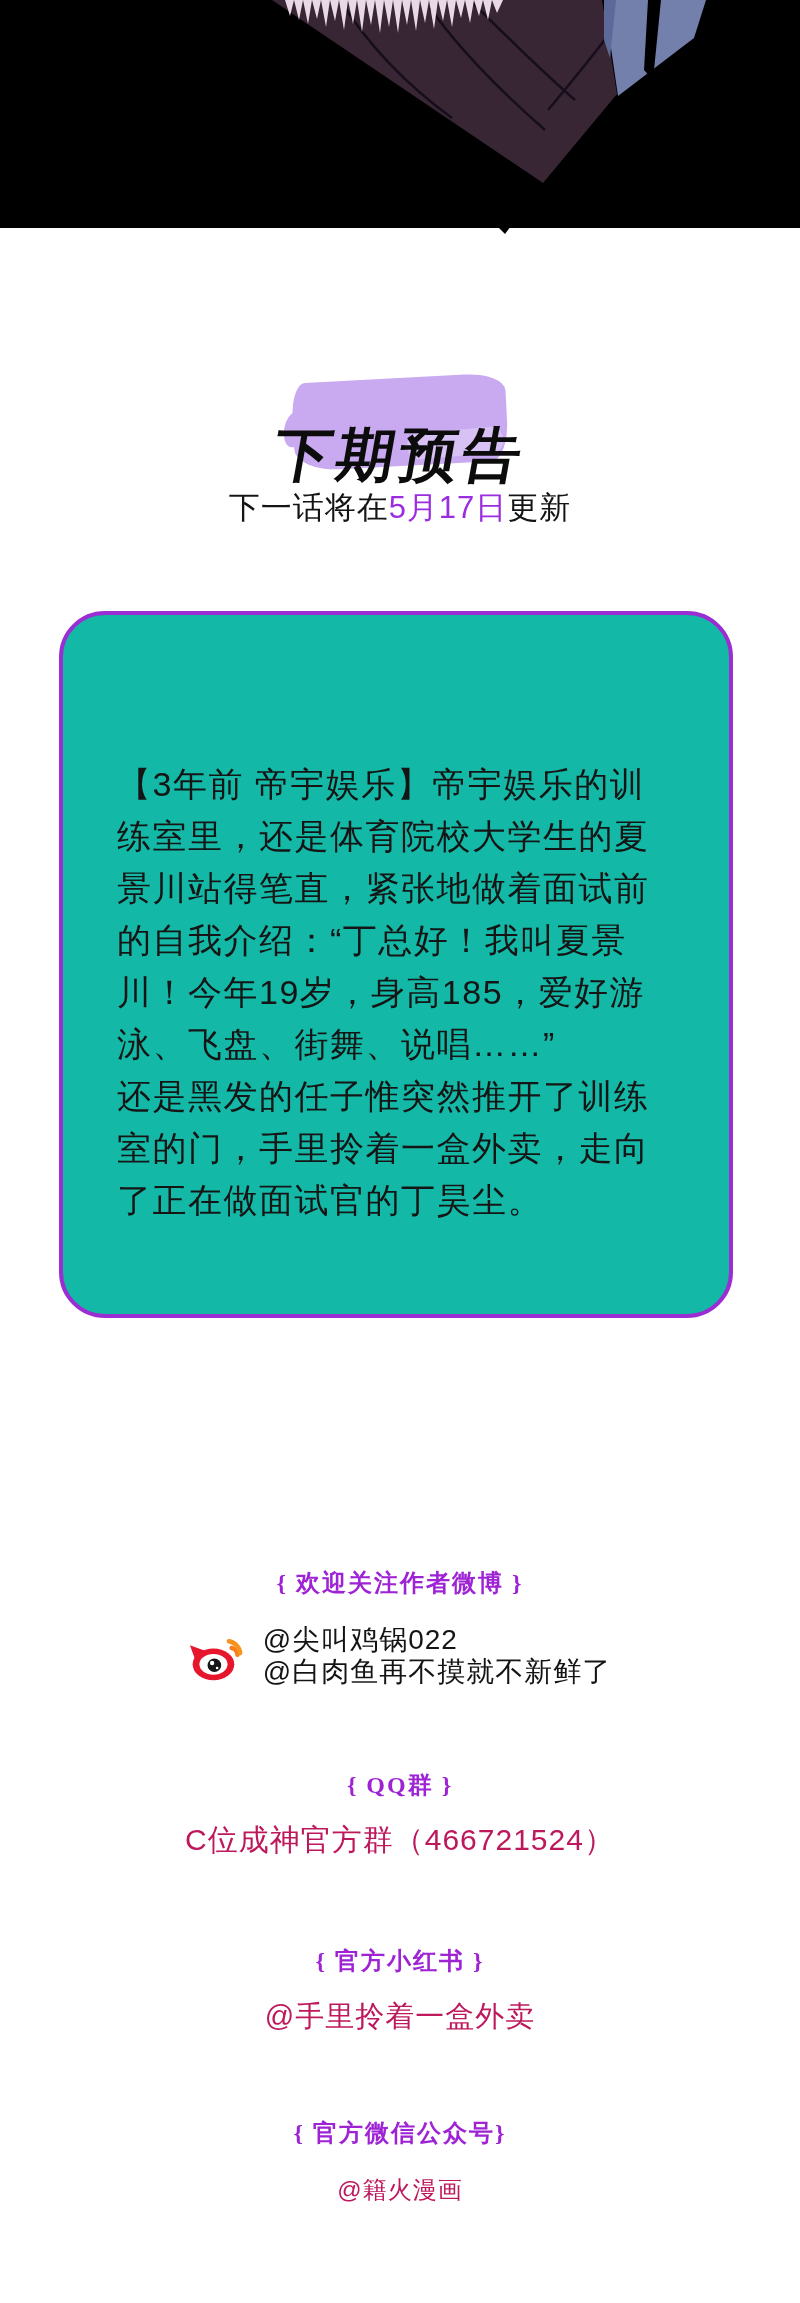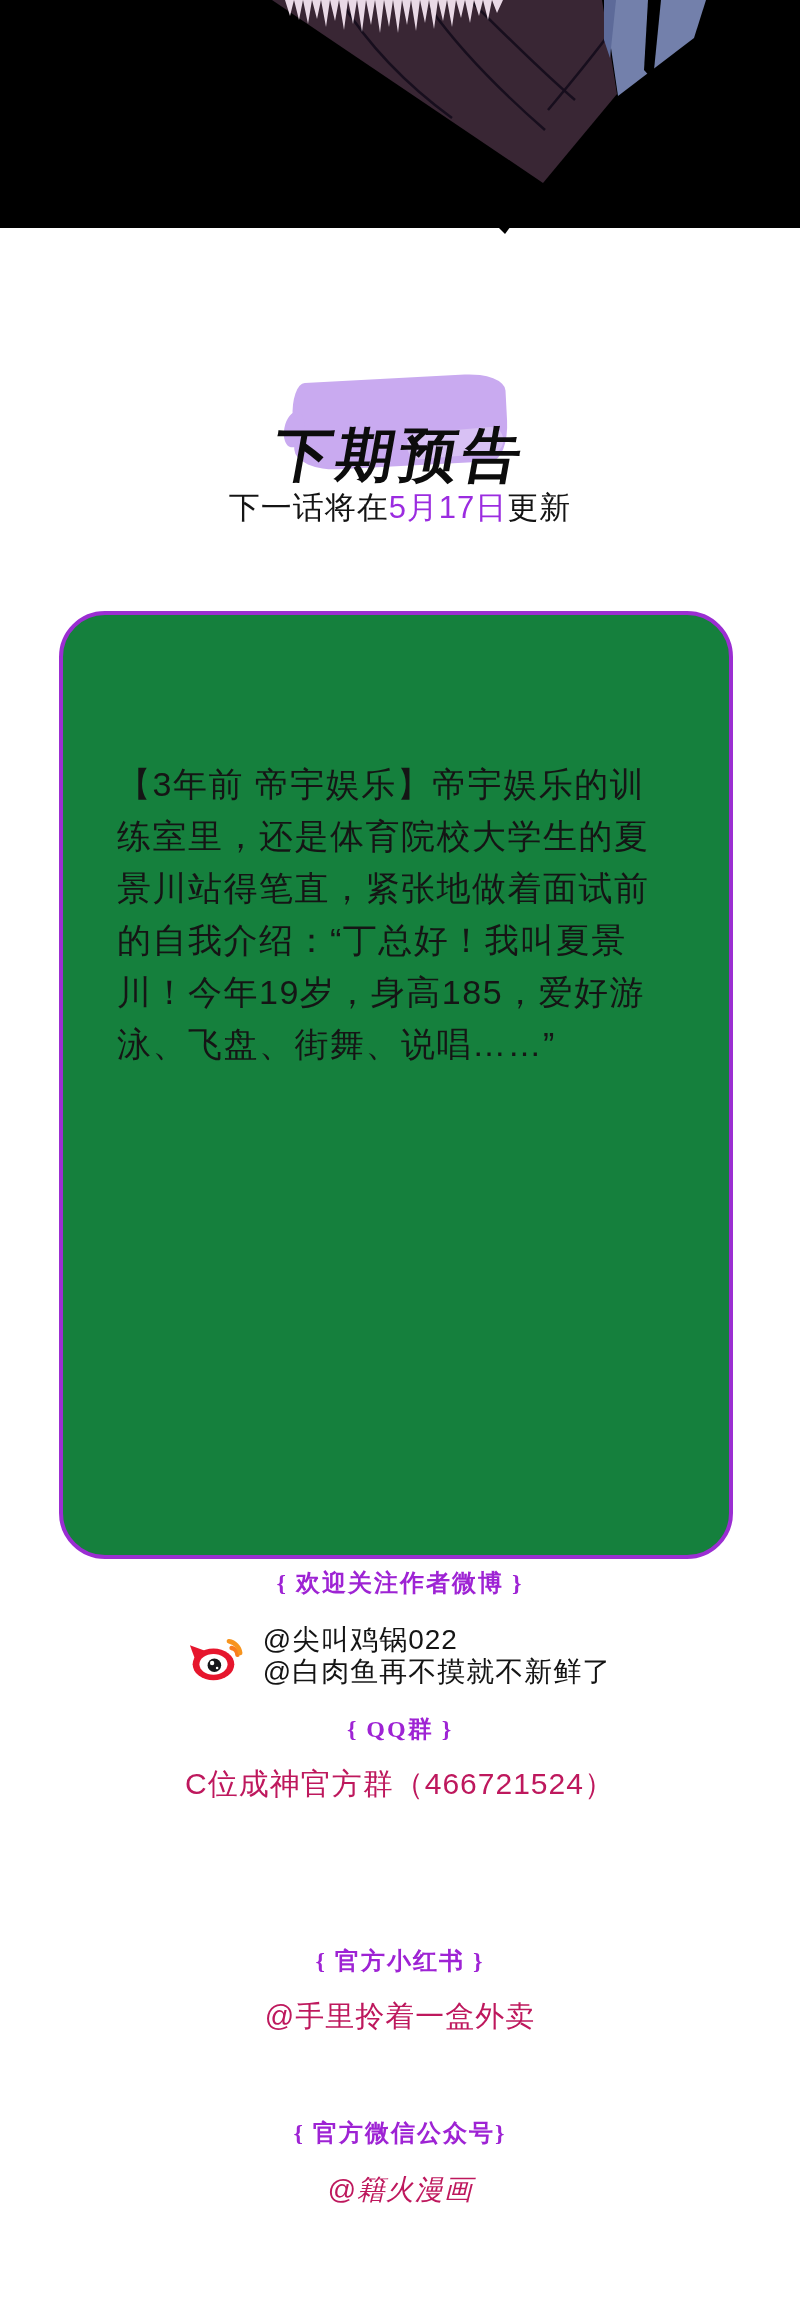--- a/index.html
+++ b/index.html
@@ -53,54 +53,54 @@
     color:#0c0c0c;transform:skewX(-10deg);
   }
   .update-notice{
     left:0;top:489px;width:800px;text-align:center;
     font-size:31px;line-height:38px;color:#141414;letter-spacing:1px;
   }
   .update-notice .date{color:var(--date-purple);}
 
   
   .preview-box{
-    left:59px;top:611px;width:674px;height:948px;box-sizing:border-box;
+    left:59px;top:611px;width:674px;height:707px;box-sizing:border-box;
     border:4px solid var(--box-border);border-radius:46px;
-    padding:143px 54px 0 54px;background:#15803d;
+    padding:143px 54px 0 54px;background:#14b8a6;
   }
   .preview-box p{
     margin:0;font-size:34px;line-height:52px;letter-spacing:1.5px;
     color:#151515;text-align:left;
   }
 
   
   .section{left:0;width:800px;text-align:center;}
   .section h2{
     margin:0;font-family:"Liberation Serif","DejaVu Serif",serif;
     font-weight:bold;font-size:24px;line-height:34px;letter-spacing:2px;
     color:var(--accent-purple);
   }
   .sec-weibo{top:1566px;}
-  .sec-qq{top:1712px;}
+  .sec-qq{top:1768px;}
   .sec-xhs{top:1944px;text-align:center;}
   .sec-wechat{top:2116px;}
 
   .weibo-row{
     margin-top:24px;display:flex;justify-content:center;align-items:flex-start;gap:16px;
   }
   .weibo-icon{width:58px;height:48px;margin-top:10px;flex:0 0 auto;}
   .wb-red{fill:var(--weibo-red);}
   .wb-orange{stroke:var(--weibo-orange);stroke-width:5;fill:none;stroke-linecap:round;}
   .wb-orange2{stroke:#fa7d1e;stroke-width:5;fill:none;stroke-linecap:round;}
   .weibo-accounts{list-style:none;margin:0;padding:0;text-align:left;}
   .weibo-accounts li{font-size:28px;line-height:32px;letter-spacing:1px;color:#141414;}
 
   .sec-body{margin-top:20px;font-size:30px;line-height:36px;letter-spacing:1px;color:#be185d;}
   .sec-xhs .sec-body{font-size:29px;}
-  .sec-wechat .sec-body{font-size:28px;margin-top:22px;font-style:italic;}
+  .sec-wechat .sec-body{font-size:24px;margin-top:22px;}
 </style>
 </head>
 <body>
 
 <svg class="abs artwork" viewBox="0 0 800 236" xmlns="http://www.w3.org/2000/svg" aria-hidden="true">
   <rect class="panel-bg" x="0" y="0" width="800" height="228"></rect>
   <clipPath id="plumClip">
     <polygon points="272,0 602,0 617,94 543,183"></polygon>
   </clipPath>
   <polygon class="plum" points="272,0 602,0 617,94 543,183"></polygon>
@@ -120,20 +120,21 @@
 
 <div class="abs title-highlight"></div>
 <h1 class="abs page-title">下期预告</h1>
 
 <div class="abs update-notice">
   <span>下一话将在</span><span class="date">5月17日</span><span>更新</span>
 </div>
 
 <div class="abs preview-box">
   <p>【3年前 帝宇娱乐】帝宇娱乐的训练室里，还是体育院校大学生的夏景川站得笔直，紧张地做着面试前的自我介绍：“丁总好！我叫夏景川！今年19岁，身高185，爱好游泳、飞盘、街舞、说唱……”</p>
+  <p>还是黑发的任子惟突然推开了训练室的门，手里拎着一盒外卖，走向了正在做面试官的丁昊尘。</p>
 </div>
 
 <div class="abs section sec-weibo">
   <h2>{ 欢迎关注作者微博 }</h2>
   <div class="weibo-row">
     <svg class="weibo-icon" viewBox="0 0 64 52" xmlns="http://www.w3.org/2000/svg" aria-hidden="true">
       <polygon class="wb-red" points="1,12 23,20 8,31"></polygon>
       <ellipse class="wb-red" cx="27" cy="33" rx="23" ry="17.5"></ellipse>
       <ellipse cx="27" cy="33" rx="15.5" ry="11.5" fill="#ffffff"></ellipse>
       <circle cx="28" cy="34" r="7.5" fill="#16161a"></circle>

